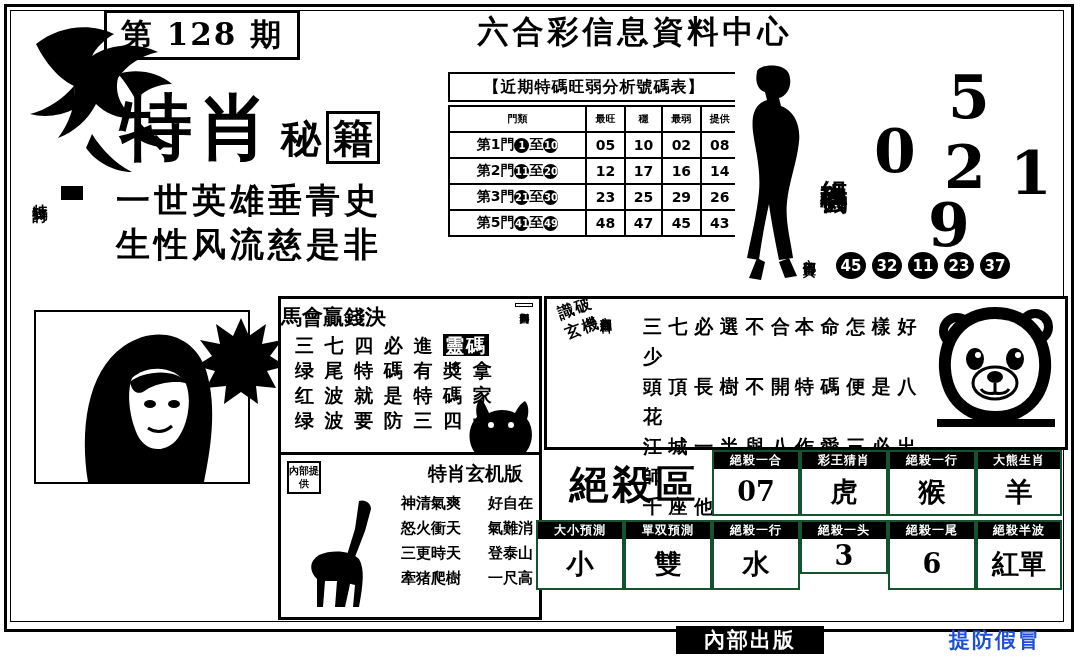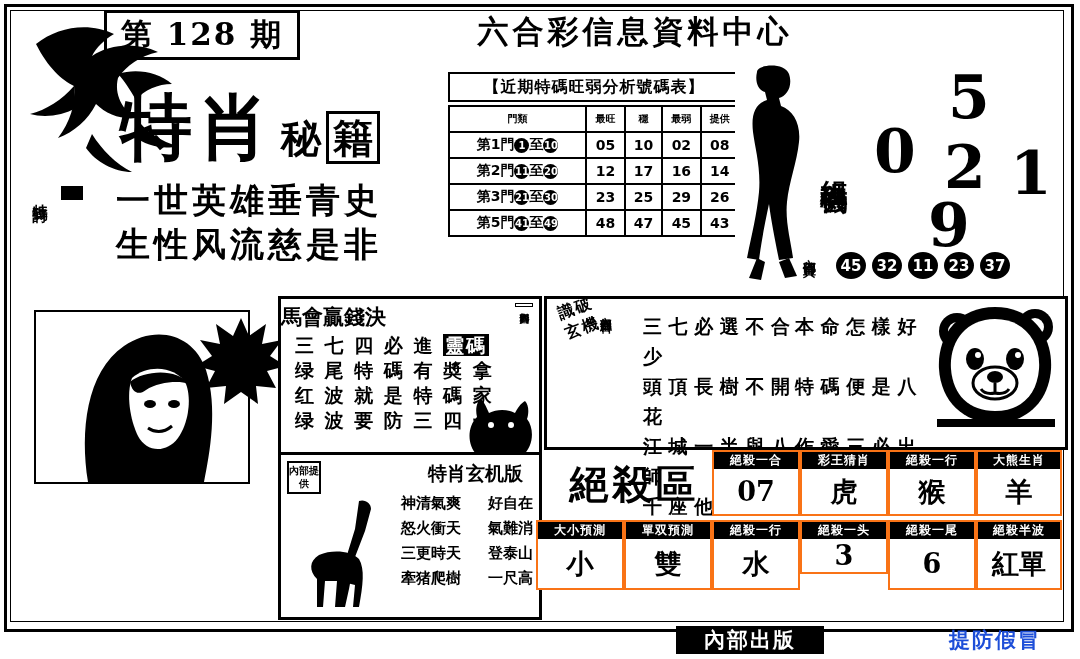--- a/index.html
+++ b/index.html
@@ -88,21 +88,21 @@
   .verses .row{display:flex;}
   .verses .c1{width:152px;}
   .bear{position:absolute;right:4px;top:2px;width:130px;height:142px;}
 
   
   .jsq{left:560px;top:452px;width:148px;height:64px;}
   .jsq span{font-size:40px;font-weight:bold;letter-spacing:3px;font-family:"DejaVu Serif","Liberation Serif",serif;}
 
   .grid-top{left:712px;top:450px;width:350px;height:66px;}
   .grid-bot{left:536px;top:520px;width:526px;height:70px;}
-  .cell{border:2px solid #f97316;box-sizing:border-box;position:relative;background:#fff;}
+  .cell{border:2px solid #14532d;box-sizing:border-box;position:relative;background:#fff;}
   .cell .lbl{position:absolute;top:0;left:0;right:0;height:17px;background:#000;color:#fff;font-size:12px;font-weight:bold;display:flex;align-items:center;justify-content:center;letter-spacing:1px;}
   .cell .val{position:absolute;top:17px;left:0;right:0;bottom:0;display:flex;align-items:center;justify-content:center;font-size:27px;font-weight:bold;font-family:"DejaVu Serif","Liberation Serif",serif;}
 
   
   .foot-l{left:676px;top:626px;width:148px;height:28px;background:#000;color:#fff;font-size:21px;font-weight:bold;letter-spacing:2px;}
   .foot-r{left:920px;top:626px;width:150px;height:28px;font-size:21px;font-weight:bold;letter-spacing:2px;color:#1d4ed8;}
 </style>
 </head>
 <body>
 

